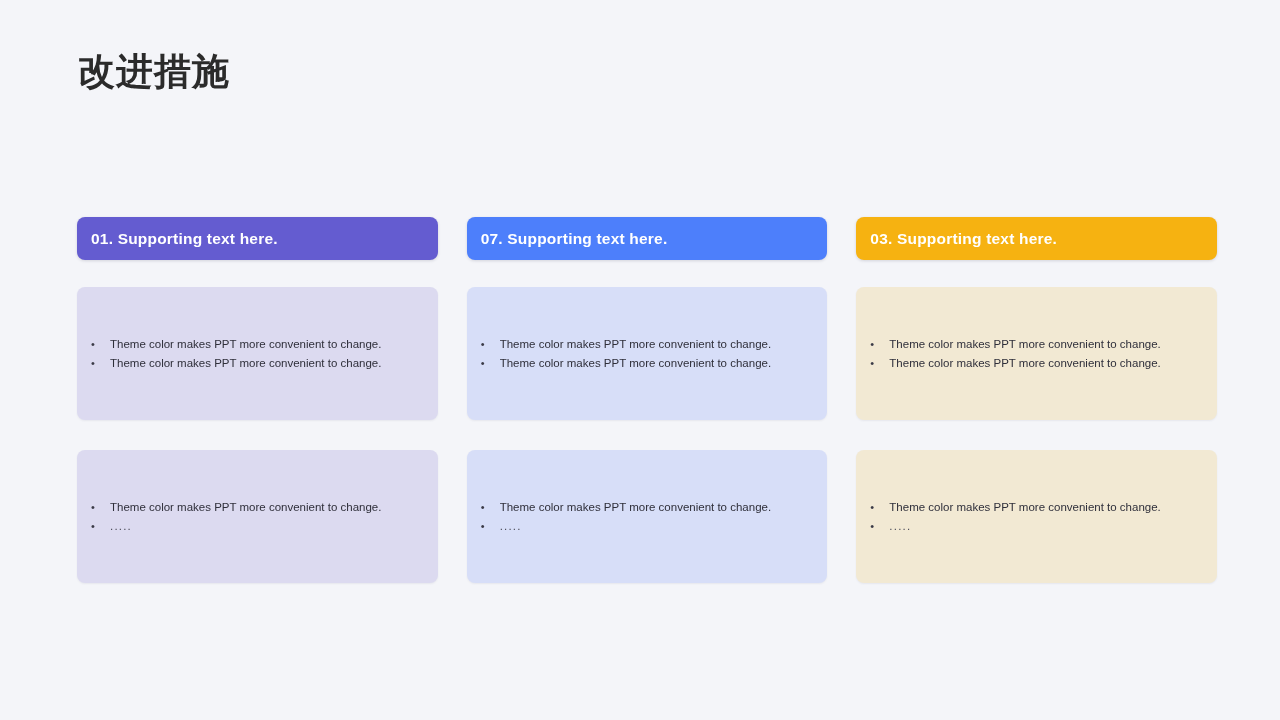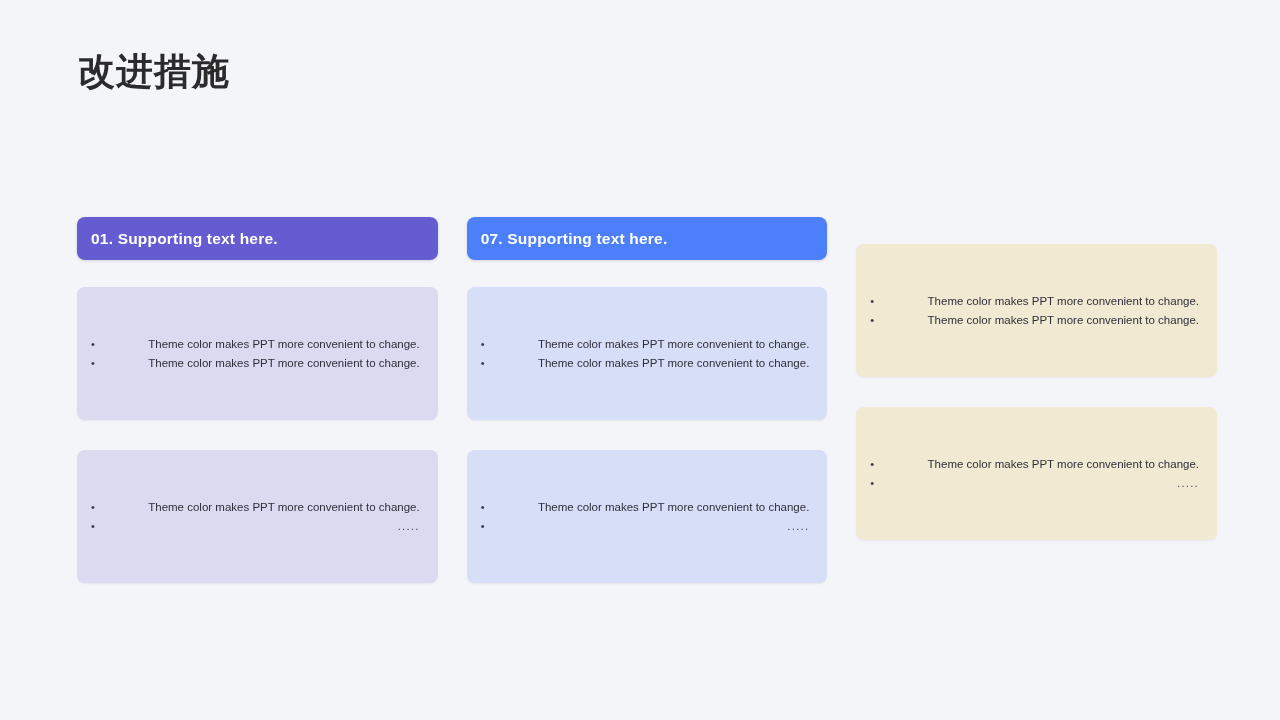--- a/index.html
+++ b/index.html
@@ -99,21 +99,20 @@
     text-align: left;
     padding-left: 2px;
     box-sizing: border-box;
     font-size: 11px;
     line-height: 19px;
     color: #3a3a46;
   }
   .bullet-text {
     flex: 1 1 auto;
     white-space: nowrap;
-    text-align: right;
   }
   .bullet-text.dots {
     letter-spacing: 1.2px;
     color: #4a4a56;
   }
 </style>
 </head>
 <body style="background: rgb(244, 245, 249);">
 
 <div class="slide">
@@ -180,20 +179,23 @@
           </li>
           <li class="bullet-row">
             <span class="bullet-dot">•</span>
             <span class="bullet-text dots">.....</span>
           </li>
         </ul>
       </div>
     </div>
 
     <div class="column">
+      <div class="col-header" style="background: rgb(246, 178, 17);">
+        <span>03. Supporting text here.</span>
+      </div>
 
       <div class="card first" style="background: rgb(242, 233, 211);">
         <ul class="bullet-list">
           <li class="bullet-row">
             <span class="bullet-dot">•</span>
             <span class="bullet-text">Theme color makes PPT more convenient to change.</span>
           </li>
           <li class="bullet-row">
             <span class="bullet-dot">•</span>
             <span class="bullet-text">Theme color makes PPT more convenient to change.</span>

